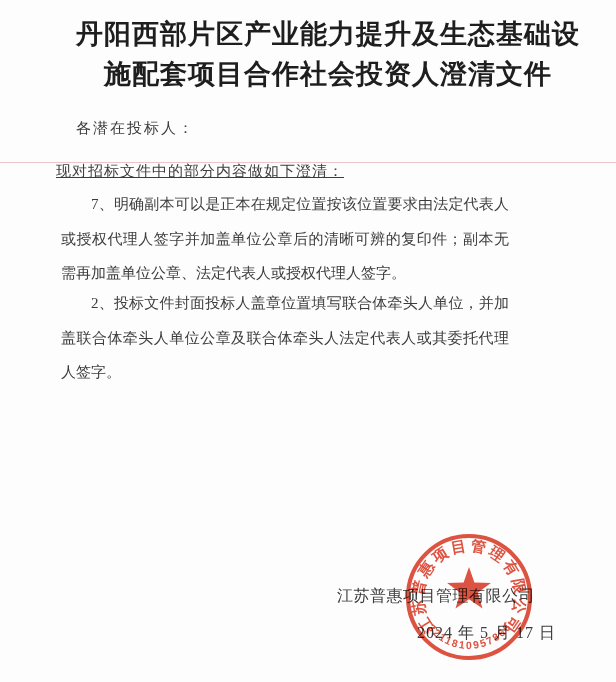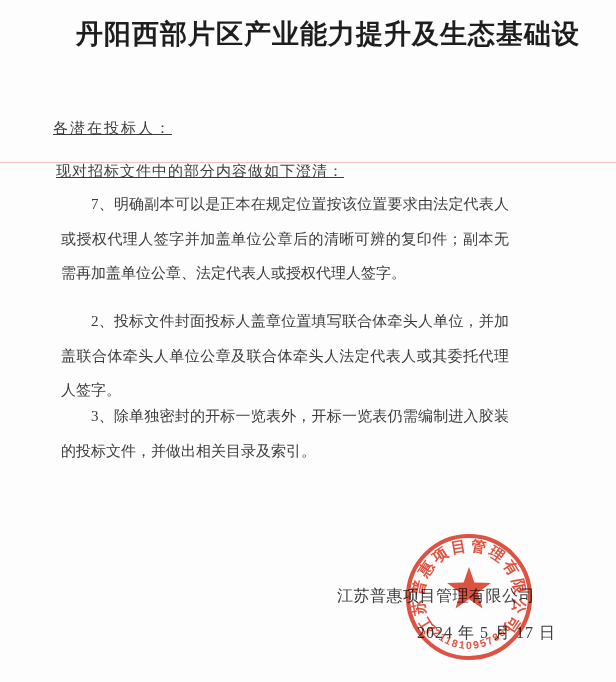--- a/index.html
+++ b/index.html
@@ -19,25 +19,25 @@
   }
   .scan-line{
     position:absolute;top:162px;left:0;width:616px;height:1px;
     background:#eec5c5;
   }
   .bodytext{
     position:absolute;left:61px;width:448px;
     font-size:15px;line-height:34.5px;color:#3c3c3c;
     margin:0;
   }
-  .salutation{top:111px;left:53px;letter-spacing:2px;text-decoration:underline;}
+  .salutation{top:111px;left:76px;letter-spacing:2px;}
   .intro{top:154px;left:56px;letter-spacing:1px;text-decoration:underline;}
   .para{text-align:justify;text-indent:2em;}
   .p1{top:187px;}
-  .p2{top:304px;}
+  .p2{top:286px;}
   .p3{top:399px;}
   .p4{top:472px;}
   .sig{
     position:absolute;margin:0;font-size:16px;color:#3c3c3c;white-space:nowrap;
   }
   .sig-company{top:586px;right:81px;letter-spacing:0.5px;}
   .sig-date{top:623px;right:60px;letter-spacing:1px;margin-left:28px;}
   .seal{
     position:absolute;left:399px;top:527px;width:140px;height:140px;
     mix-blend-mode:multiply;opacity:0.92;
@@ -48,30 +48,30 @@
     font-weight:700;
   }
 </style>
 </head>
 <body>
 
 <div class="page">
 
   <div class="title">
     <div>丹阳西部片区产业能力提升及生态基础设</div>
+    <div>施配套项目合作社会投资人澄清文件</div>
   </div>
 
   <div class="scan-line"></div>
 
   <p class="bodytext salutation">各潜在投标人：</p>
   <p class="bodytext intro">现对招标文件中的部分内容做如下澄清：</p>
 
   <p class="bodytext para p1">7、明确副本可以是正本在规定位置按该位置要求由法定代表人或授权代理人签字并加盖单位公章后的清晰可辨的复印件；副本无需再加盖单位公章、法定代表人或授权代理人签字。</p>
   <p class="bodytext para p2">2、投标文件封面投标人盖章位置填写联合体牵头人单位，并加盖联合体牵头人单位公章及联合体牵头人法定代表人或其委托代理人签字。</p>
-  <p class="bodytext para p3">3、除单独密封的开标一览表外，开标一览表仍需编制进入胶装的投标文件，并做出相关目录及索引。</p>
 
   <p class="sig sig-company">江苏普惠项目管理有限公司</p>
   <p class="sig sig-date">2024 年 5 月 17 日</p>
 
   <svg class="seal" viewBox="0 0 140 140" xmlns="http://www.w3.org/2000/svg">
     <defs>
       <path id="sealTopArc" d="M 37.5,102.5 A 46,46 0 1 1 102.5,102.5" fill="none"></path>
       <path id="sealBottomArc" d="M 25,96 A 52,52 0 0 0 115,96" fill="none"></path>
     </defs>
     <circle cx="70" cy="70" r="61" fill="none" stroke="#dd4430" stroke-width="4.2"></circle>

